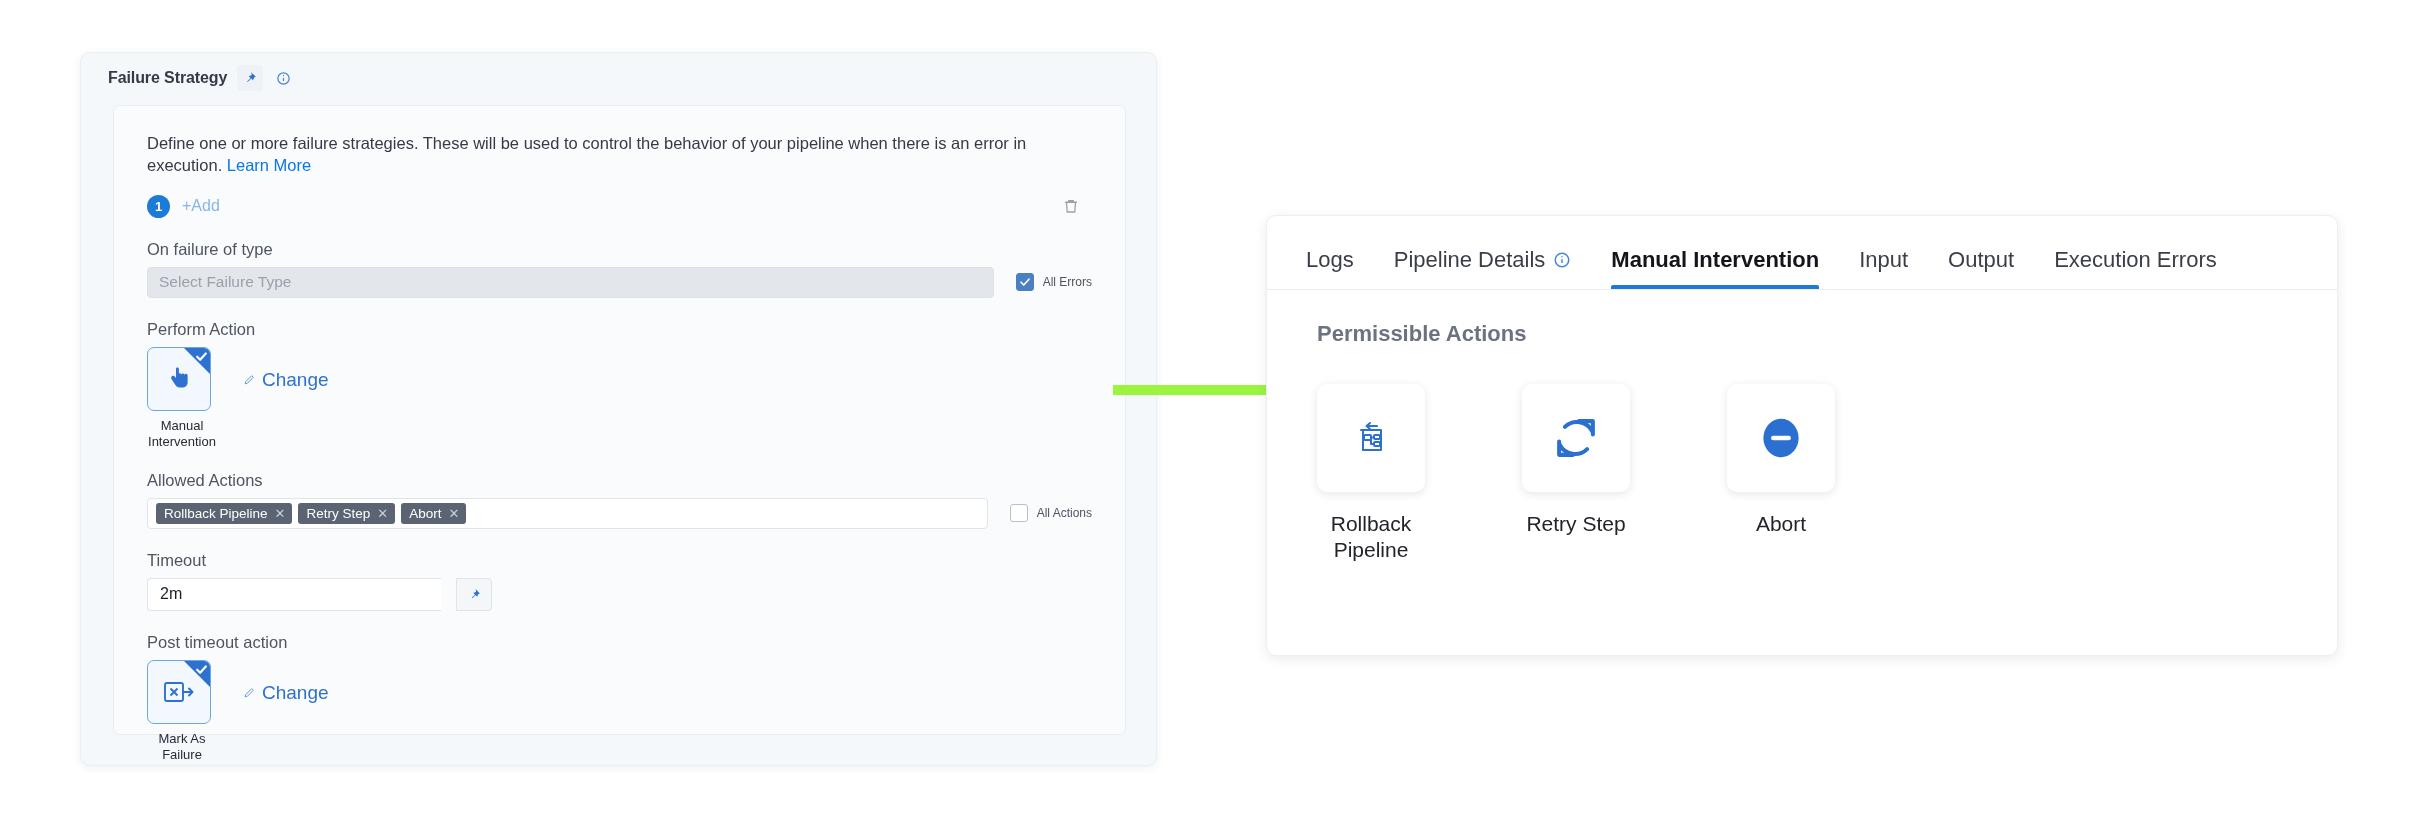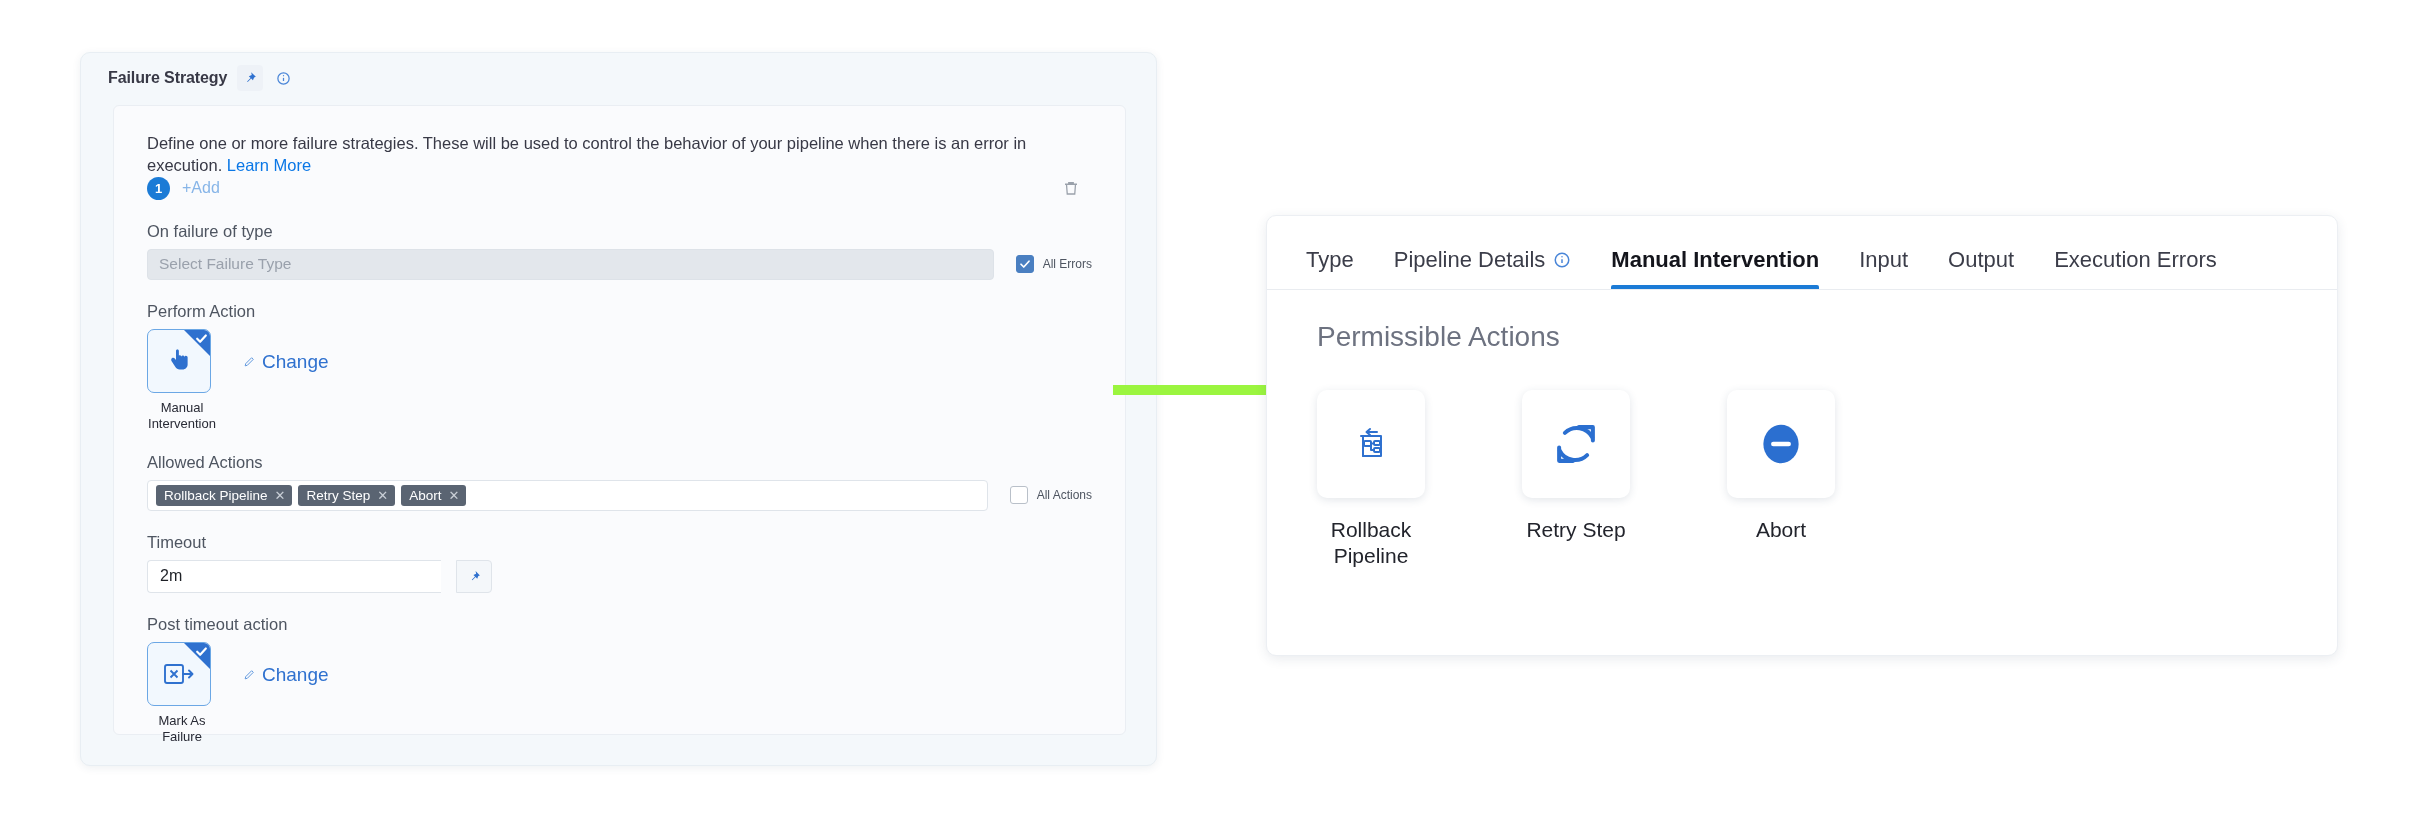--- a/index.html
+++ b/index.html
@@ -56,20 +56,21 @@
     border:1px solid #eaeef3;
     border-radius:6px;
     box-sizing:border-box;
   }
   .fs-inner{padding:26px 33px 0 33px;}
 
   .desc{
     font-size:16.5px;
     color:#383946;
     line-height:1.35;
+    margin-bottom:18px;
   }
   .desc a{color:#0a77e6;text-decoration:none;}
 
   .addrow{
     display:flex;align-items:center;
     gap:12px;
     margin-bottom:22px;
     position:relative;
   }
   .badge1{
@@ -234,23 +235,23 @@
   .tab.active{font-weight:700;color:#14151c;}
   .tab.active:after{
     content:"";
     position:absolute;left:20px;right:20px;bottom:0;
     height:4px;background:#1b7bd6;border-radius:2px 2px 0 0;
   }
   .tab .tinfo{width:18px;height:18px;display:inline-flex;}
 
   .rp-body{padding:31px 0 0 50px;}
   .perm-title{
-    font-size:28px;
+    font-size:22px;
     color:#6d7280;
-    font-weight:400;
+    font-weight:700;
     margin-bottom:37px;
   }
   .perm-grid{display:flex;gap:97px;}
   .pa{width:108px;}
   .pa-tile{
     width:108px;height:108px;
     background:#fff;
     border-radius:10px;
     box-shadow:0 2px 8px rgba(40,60,90,.13);
     display:flex;align-items:center;justify-content:center;
@@ -406,21 +407,21 @@
 
 <svg class="arrow" viewBox="0 0 218 26">
   <rect x="0" y="8" width="186" height="10" fill="#9BF53F"></rect>
   <polygon points="180,0 218,13 180,26" fill="#9BF53F"></polygon>
 </svg>
 
 <div class="rp">
 
   <div class="tabs">
     <div class="tab">
-      <span>Type</span>
+      <span>Logs</span>
     </div>
     <div class="tab">
       <span>Pipeline Details</span>
       <span class="tinfo">
         <svg width="18" height="18" viewBox="0 0 24 24" fill="none" stroke="#4a86d8" stroke-width="2">
           <circle cx="12" cy="12" r="9"></circle>
             <line x1="12" y1="11" x2="12" y2="16"></line>
             <circle cx="12" cy="7.5" r="1" fill="#4a86d8" stroke="none"></circle>
         </svg>
       </span>

